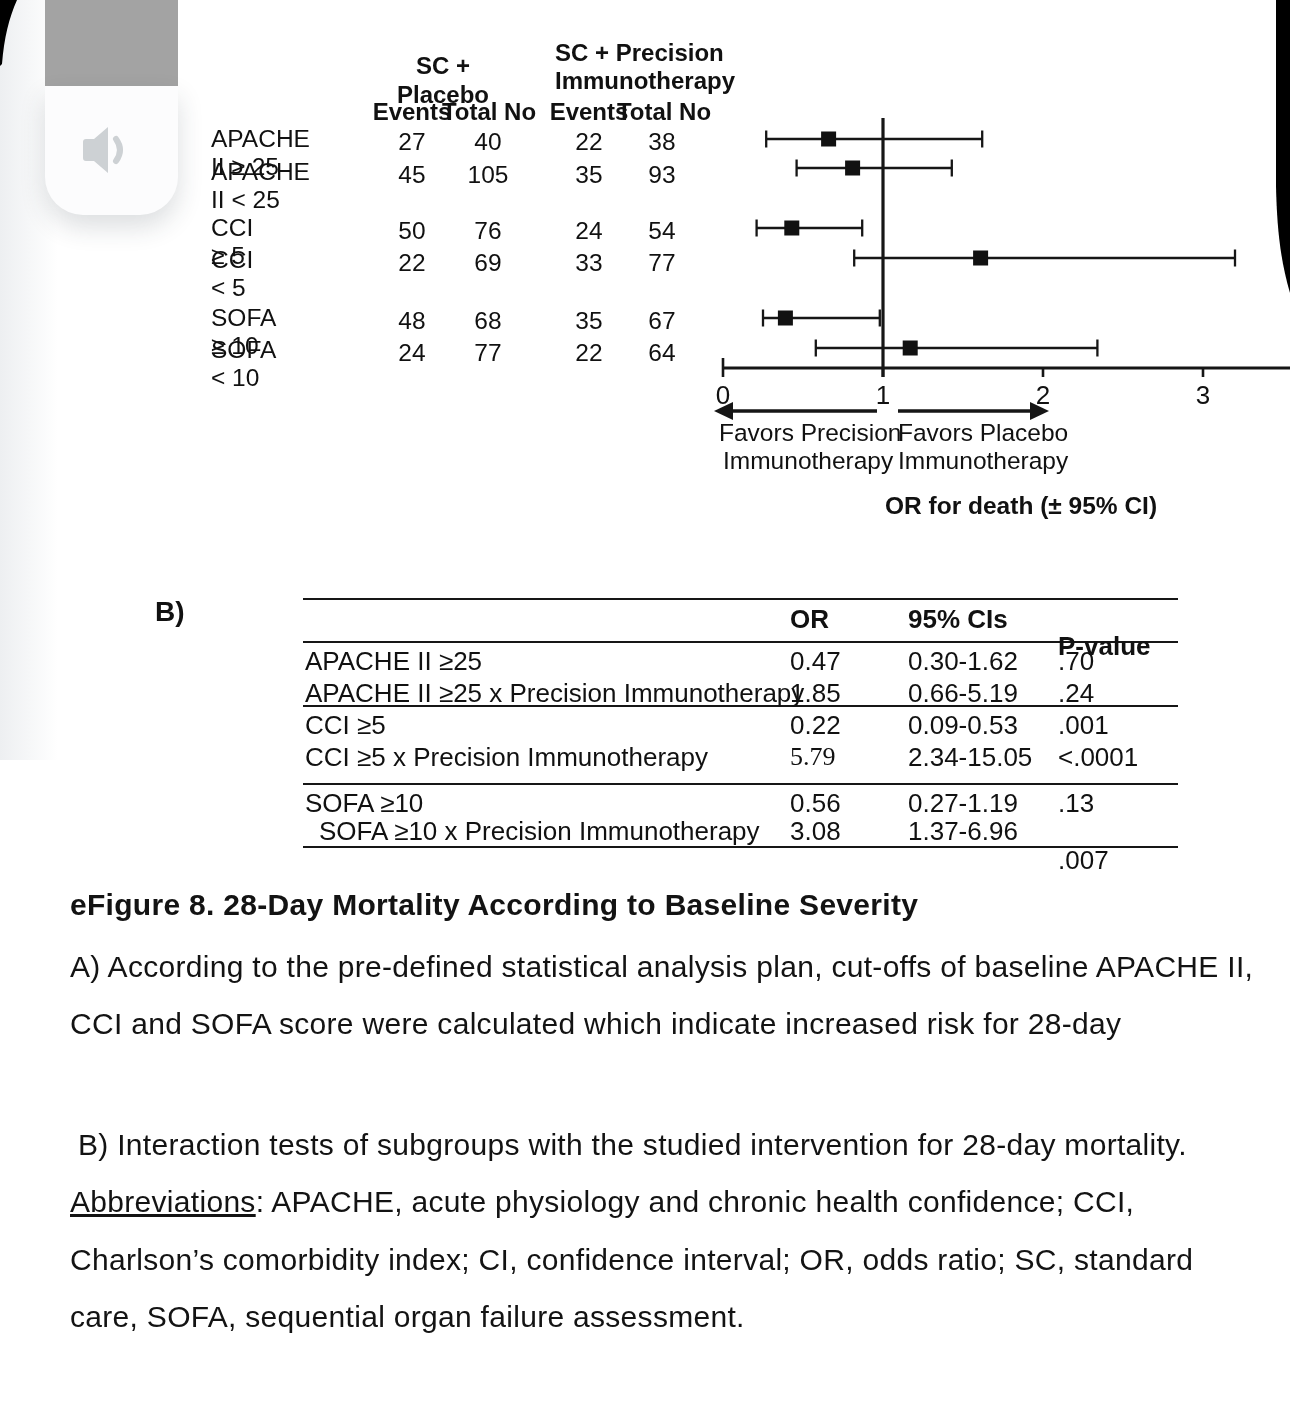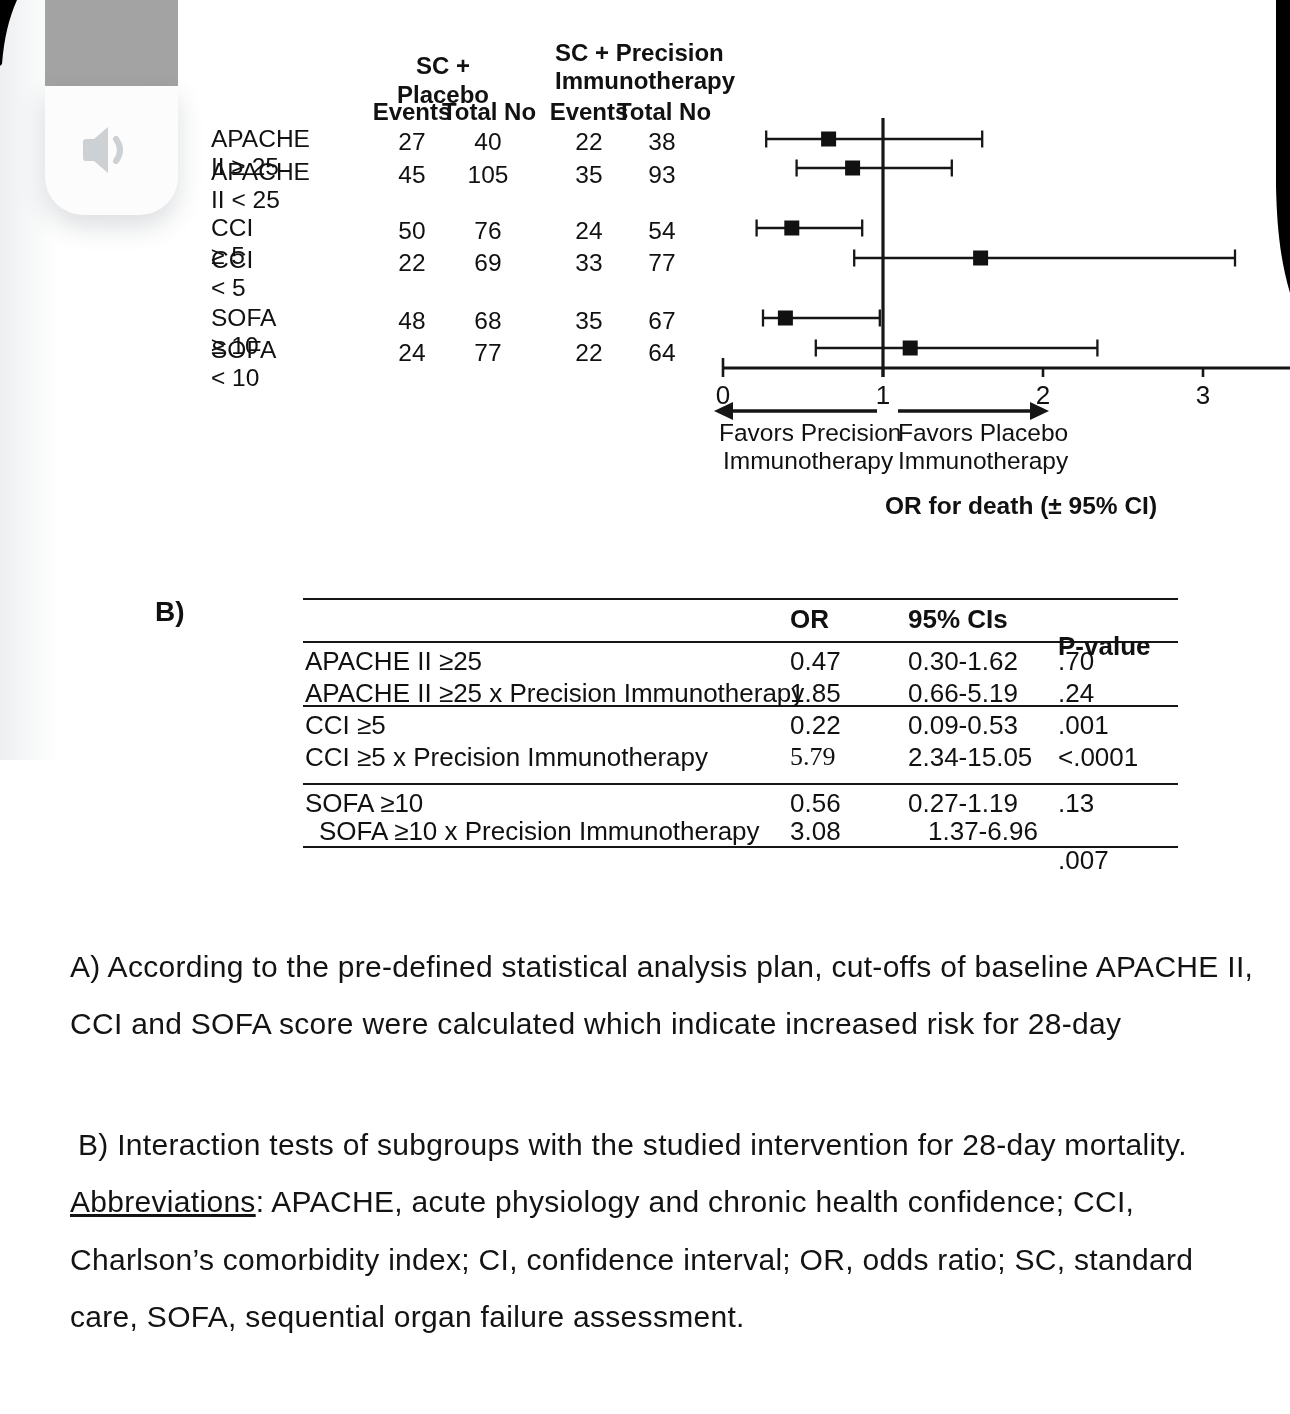--- a/index.html
+++ b/index.html
@@ -158,25 +158,26 @@
         <div class="pb-txt" style="left: 2px; top: 152px;">CCI ≥5 x Precision Immunotherapy</div>
         <div class="pb-txt" style="left: 487px; top: 152px; font-family: Liberation Serif, serif;">5.79</div>
         <div class="pb-txt" style="left: 605px; top: 152px;">2.34-15.05</div>
         <div class="pb-txt" style="left: 755px; top: 152px;">&lt;.0001</div>
         <div class="pb-txt" style="left: 2px; top: 198px;">SOFA ≥10</div>
         <div class="pb-txt" style="left: 487px; top: 198px;">0.56</div>
         <div class="pb-txt" style="left: 605px; top: 198px;">0.27-1.19</div>
         <div class="pb-txt" style="left: 755px; top: 198px;">.13</div>
         <div class="pb-txt" style="left: 16px; top: 226px;">SOFA ≥10 x Precision Immunotherapy</div>
         <div class="pb-txt" style="left: 487px; top: 226px;">3.08</div>
-        <div class="pb-txt" style="left: 605px; top: 226px; margin-left: 20px;">1.37-6.96</div>
+        <div class="pb-txt" style="left: 605px; top: 226px;">1.37-6.96</div>
         <div class="pb-txt" style="left: 755px; top: 226px; margin-top: 29px;">.007</div>
       </div>
   </div>
 
+  <div class="cap cap-title" style="top:888px;">eFigure 8. 28-Day Mortality According to Baseline Severity</div>
   <div class="cap" style="top:950px;">A) According to the pre-defined statistical analysis plan, cut-offs of baseline APACHE II,</div>
   <div class="cap" style="top:1007px;">CCI and SOFA score were calculated which indicate increased risk for 28-day</div>
   <div class="cap" style="top:1128px;margin-left:8px;">B) Interaction tests of subgroups with the studied intervention for 28-day mortality.</div>
   <div class="cap" style="top:1185px;">
     <span class="u">Abbreviations</span><span>: APACHE, acute physiology and chronic health confidence; CCI,</span>
   </div>
   <div class="cap" style="top:1243px;">Charlson’s comorbidity index; CI, confidence interval; OR, odds ratio; SC, standard</div>
   <div class="cap" style="top:1300px;">care, SOFA, sequential organ failure assessment.</div>
 
   <div id="overlay-gray" class="abs"></div>

